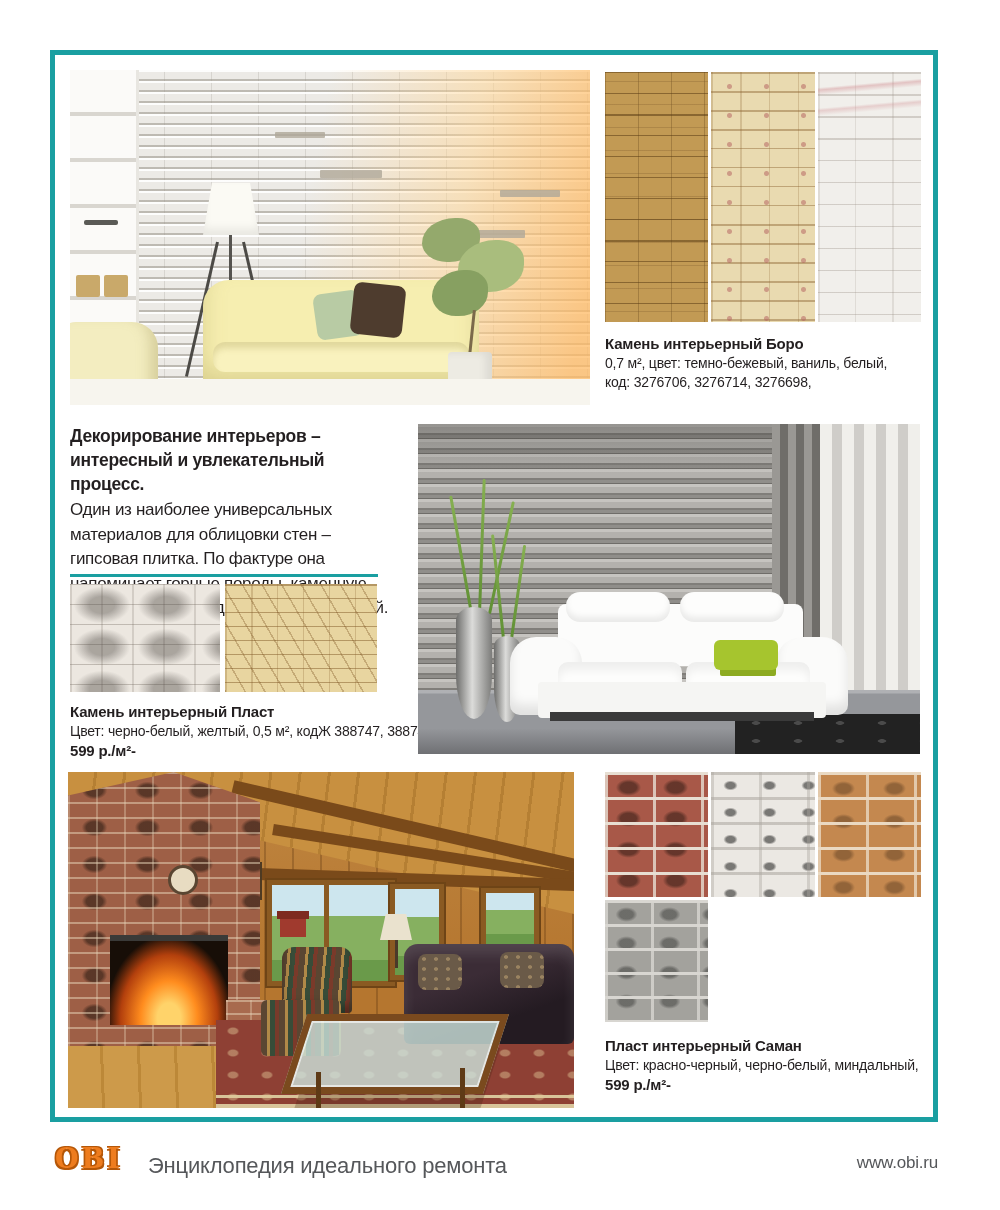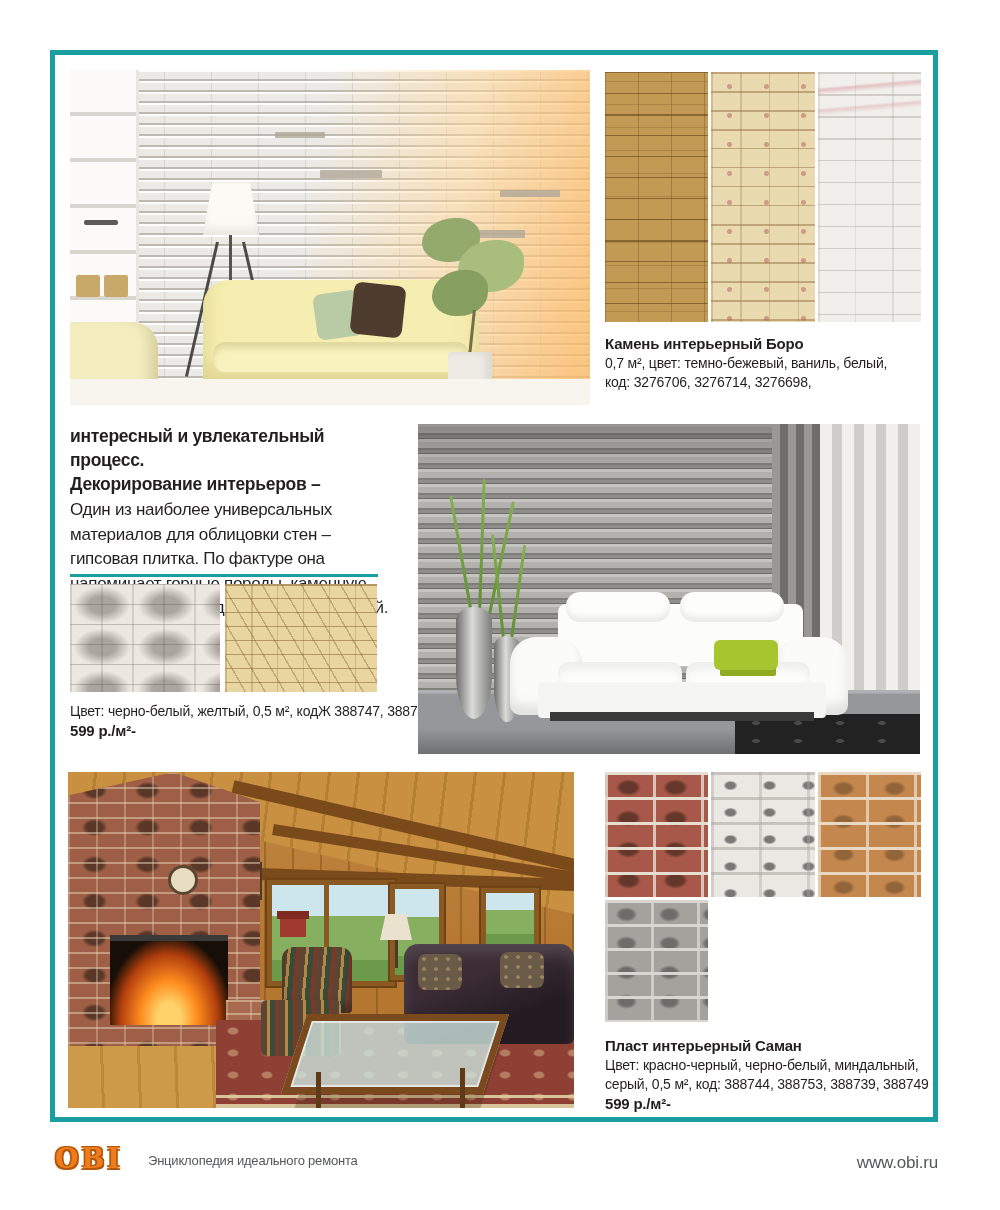--- a/index.html
+++ b/index.html
@@ -186,21 +186,21 @@
   .sw-saman-gray{background-color:#A3A29D;background-image:
     repeating-linear-gradient(to bottom, #D8D6D1 0 3px, transparent 3px 24px),
     repeating-linear-gradient(to right, rgba(216,214,209,.8) 0 3px, transparent 3px 46px),
     radial-gradient(rgba(55,55,53,.5) 22%, transparent 36%);
     background-size:auto,auto,43px 29px;}
 
   
   .obi-logo{position:absolute;left:55px;top:1143px;font-family:"DejaVu Serif",serif;font-weight:bold;
     font-size:27px;letter-spacing:3px;color:#EE7C1E;
     text-shadow:-1.5px -1.5px 0 #B55708, 1.5px -1.5px 0 #B55708, -1.5px 1.5px 0 #B55708, 1.5px 1.5px 0 #B55708;}
-  .tagline{position:absolute;left:148px;top:1153px;font-size:13px;color:#55575A;letter-spacing:-.2px;}
+  .tagline{position:absolute;left:148px;top:1153px;font-size:22px;color:#55575A;letter-spacing:-.2px;}
   .url{position:absolute;right:62px;top:1153px;font-size:17px;color:#55575A;letter-spacing:-.2px;}
 </style>
 </head>
 <body>
 
 <div class="page">
   <div class="frame"></div>
 
   <div class="photo photo1">
     <div class="p1-wall"></div>
@@ -238,30 +238,31 @@
   <div class="sw sw-boro2" style="left:711px;top:72px;width:104px;height:250px;"></div>
   <div class="sw sw-boro3" style="left:818px;top:72px;width:103px;height:250px;"></div>
 
   <div class="prod-text" style="left:605px;top:334px;">
     <div class="prod-title">Камень интерьерный Боро</div>
     <div class="prod-line">0,7 м², цвет: темно-бежевый, ваниль, белый,</div>
     <div class="prod-line">код: 3276706, 3276714, 3276698,</div>
   </div>
 
   <div class="abs" style="left:70px;top:424px;width:330px;">
+    <div class="intro-heading">Декорирование интерьеров –</div>
     <div class="intro-heading">интересный и увлекательный процесс.</div>
-    <div class="intro-heading">Декорирование интерьеров –</div>
     <div class="intro-body">Один из наиболее универсальных материалов для облицовки стен – гипсовая плитка. По фактуре она напоминает горные породы, каменную или кирпичную кладку различных стилей.</div>
   </div>
   <div class="intro-rule"></div>
 
   <div class="sw sw-plast1" style="left:70px;top:584px;width:150px;height:108px;"></div>
   <div class="sw sw-plast2" style="left:225px;top:584px;width:152px;height:108px;"></div>
 
   <div class="prod-text" style="left:70px;top:702px;">
+    <div class="prod-title">Камень интерьерный Пласт</div>
     <div class="prod-line">Цвет: черно-белый, желтый, 0,5 м², кодЖ 388747, 388748</div>
     <div class="prod-price">599 р./м²-</div>
   </div>
 
   <div class="photo photo2">
     <div class="p2-wall"></div>
     <div class="p2-curtain-dark"></div>
     <div class="p2-curtain-light"></div>
     <div class="p2-floor"></div>
     <div class="p2-rug"></div>
@@ -317,20 +318,19 @@
   </div>
 
   <div class="sw sw-saman-red" style="left:605px;top:772px;width:103px;height:125px;"></div>
   <div class="sw sw-saman-white" style="left:711px;top:772px;width:104px;height:125px;"></div>
   <div class="sw sw-saman-almond" style="left:818px;top:772px;width:103px;height:125px;"></div>
   <div class="sw sw-saman-gray" style="left:605px;top:900px;width:103px;height:122px;"></div>
 
   <div class="prod-text" style="left:605px;top:1036px;">
     <div class="prod-title">Пласт интерьерный Саман</div>
     <div class="prod-line">Цвет: красно-черный, черно-белый, миндальный,</div>
-    <div class="prod-line">серый, 0,5 м², код: 388744, 388753, 388739, 388749</div>
     <div class="prod-price">599 р./м²-</div>
   </div>
 
   <div class="obi-logo">OBI</div>
   <div class="tagline">Энциклопедия идеального ремонта</div>
   <div class="url">www.obi.ru</div>
 </div>
 
 </body></html>

